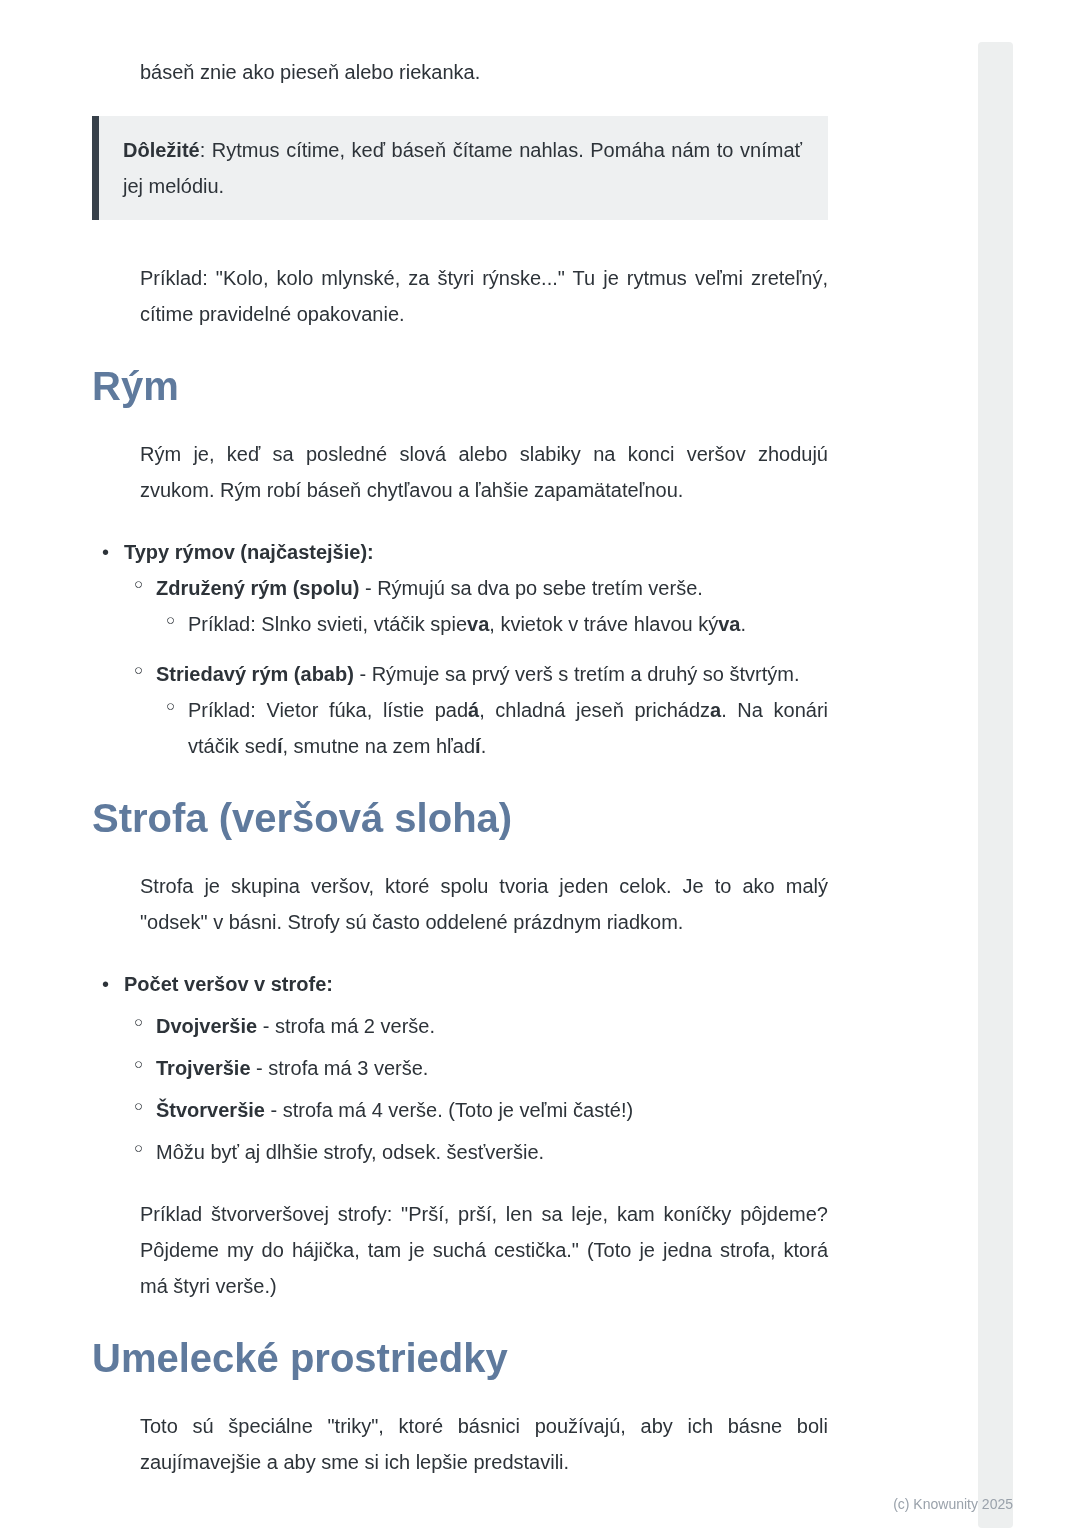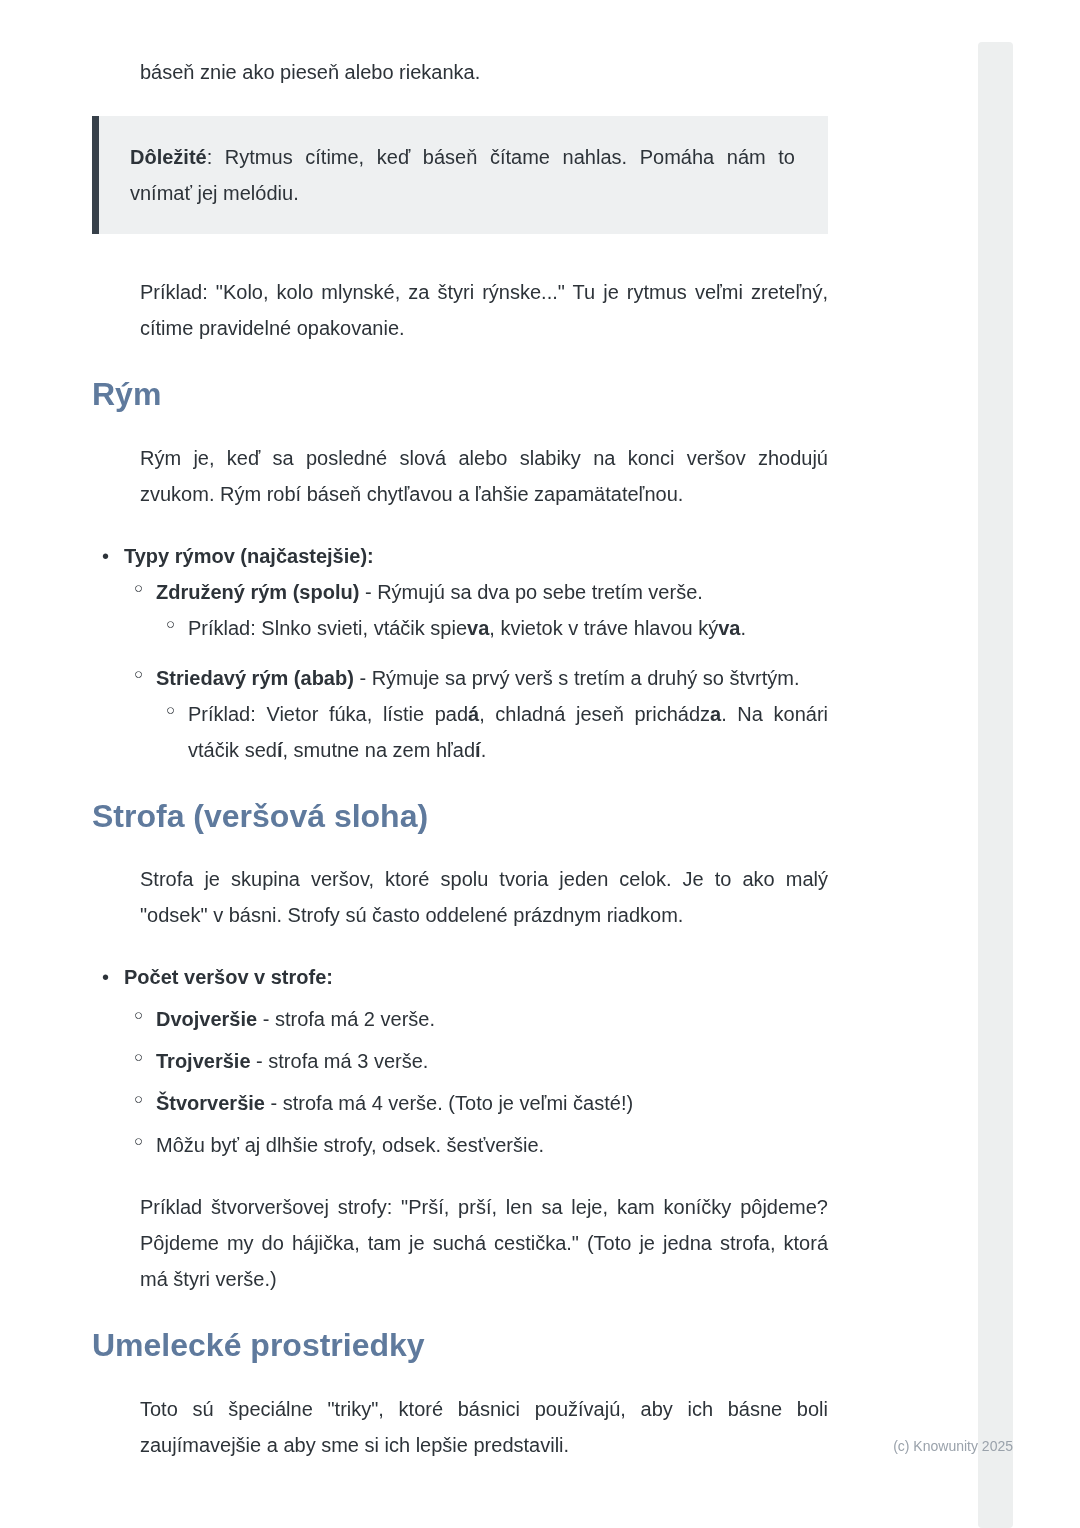--- a/index.html
+++ b/index.html
@@ -28,23 +28,23 @@
     margin-left: 48px;
   }
   .b { font-weight: bold; }
   .i { }
   .callout {
     background: var(--callout_bg, #eef0f1);
     border-left: 7px solid var(--callout_border, #37404a);
     padding: 16px 26px 16px 24px;
     margin: 8px 0 40px 0;
   }
-  .callout .para { margin: 7px; }
+  .callout .para { margin: 0; }
   .heading {
-    font-size: 32px;
+    font-size: 40px;
     line-height: 1.3;
     font-weight: bold;
     color: var(--heading, #5f7a9d);
     margin: 28px 0 24px 0;
   }
   .list { margin: 0 0 26px 0; }
   .li {
     display: flex;
     font-size: 20px;
     line-height: 1.8;
@@ -54,21 +54,21 @@
   .circ { font-size: 15px; }
   .l1 { margin-left: 10px; }
   .l2 { margin-left: 42px; }
   .l3 { margin-left: 74px; }
   .li-text { flex: 1; text-align: justify; }
   .gap { margin-bottom: 14px; }
   .gap-sm { margin-bottom: 6px; }
   .footer {
     position: absolute;
     right: 67px;
-    top: 1438px;
+    top: 1496px;
     font-size: 14px;
     color: var(--footer_text, #9aa2ab);
     z-index: 2;
   }
   .scrollbar {
     position: absolute;
     right: 67px;
     top: 42px;
     width: 35px;
     height: 1486px;

